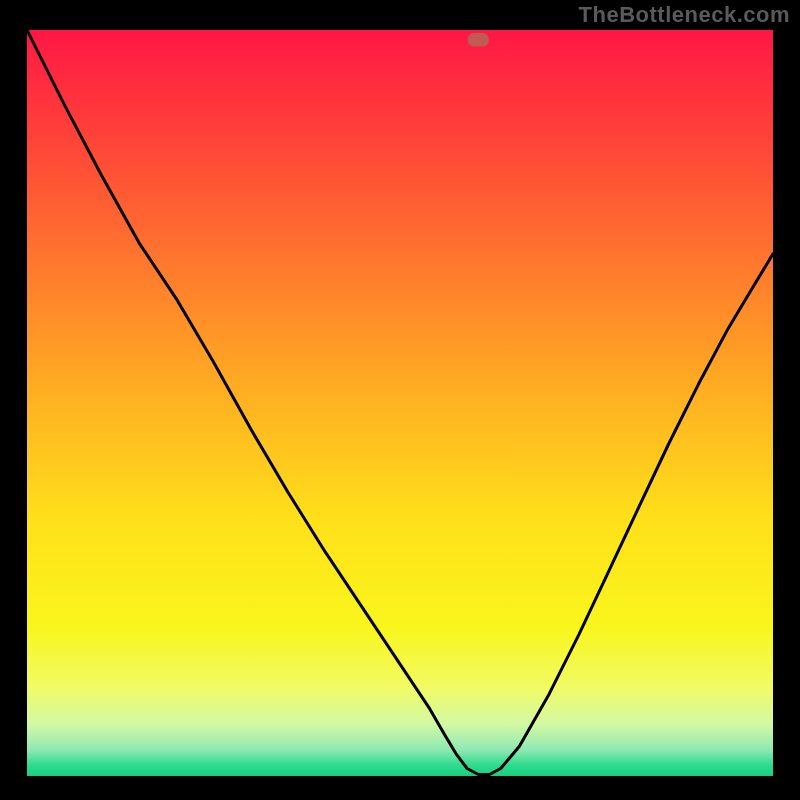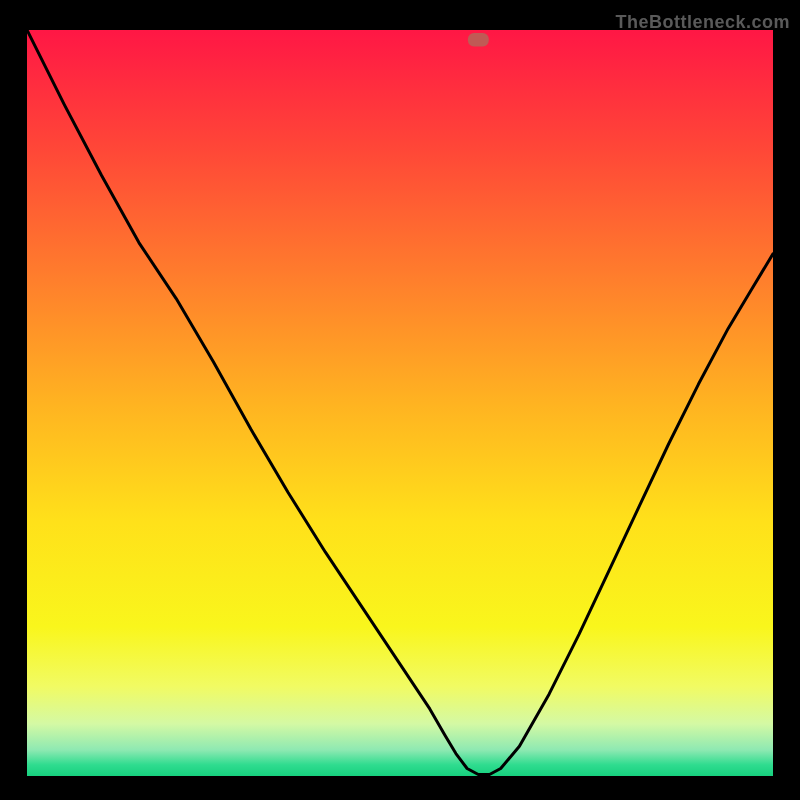--- a/index.html
+++ b/index.html
@@ -12,24 +12,24 @@
     font-family: Arial, Helvetica, sans-serif;
   }
   .frame {
     position: relative;
     width: 800px;
     height: 800px;
     background: #000;
   }
   .watermark {
     position: absolute;
-    top: 12px;
+    top: 2px;
     right: 10px;
     color: #5a5a5a;
-    font-size: 18px;
+    font-size: 22px;
     font-weight: 600;
     letter-spacing: 0.5px;
     z-index: 10;
   }
   svg.plot {
     position: absolute;
     left: 27px;
     top: 30px;
     display: block;
   }

